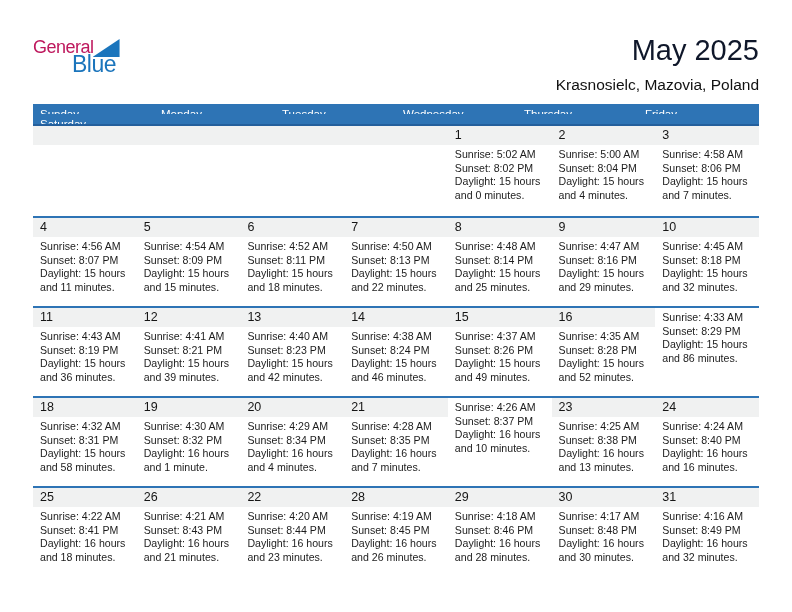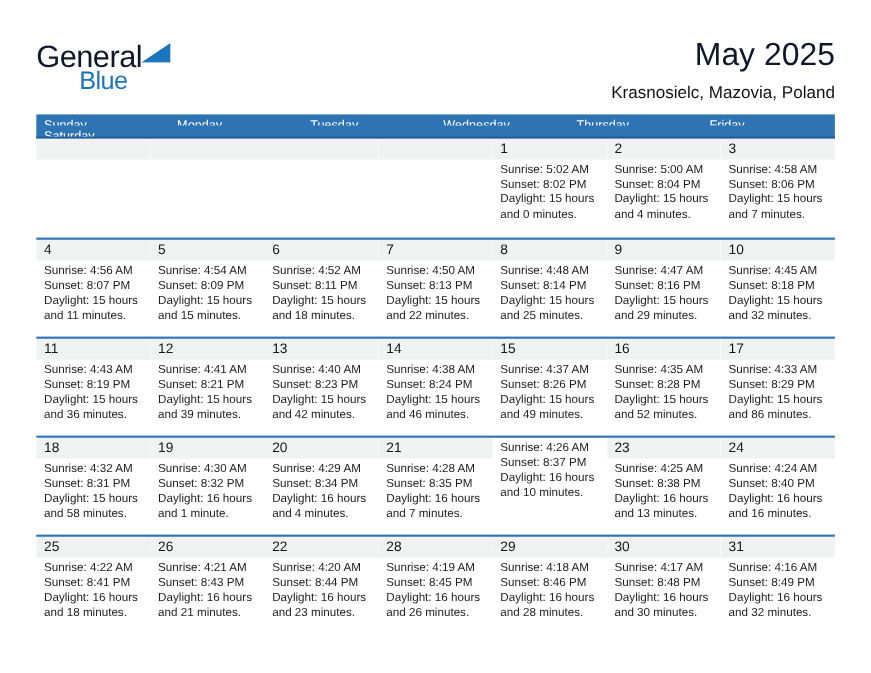--- a/index.html
+++ b/index.html
@@ -12,21 +12,21 @@
   }
   *{margin:0;padding:0;box-sizing:border-box;}
   html,body{background:#ffffff;}
   body{font-family:"Liberation Sans", sans-serif;color:var(--text);}
   .page{position:relative;width:792px;height:612px;background:#ffffff;overflow:hidden;}
 
   
   .top{position:absolute;left:33px;right:33px;top:34px;display:flex;justify-content:space-between;align-items:flex-start;}
   .logo{line-height:1;padding-top:4px;}
   .logo-row1{display:flex;align-items:flex-start;}
-  .logo-general{font-size:28px;font-weight:500;color:#0f172a;letter-spacing:-0.5px;}
+  .logo-general{font-size:18px;font-weight:500;color:#be185d;letter-spacing:-0.5px;}
   .logo-tri{display:inline-block;width:27px;height:18px;margin:1px 0 0 -1px;background:var(--logo-blue);clip-path:polygon(100% 0,100% 100%,0 100%);}
   .logo-blue-txt{font-size:23px;font-weight:500;color:var(--logo-blue);letter-spacing:-0.5px;margin:-4px 0 0 39px;}
   .titles{text-align:right;}
   .title{font-size:29px;font-weight:400;color:#0f172a;line-height:1.15;}
   .subtitle{font-size:15.5px;font-weight:400;color:#111;margin-top:9px;text-align:right;}
 
   
   .cal{position:absolute;left:33px;top:104px;width:726px;}
   .cal-head{display:grid;grid-template-columns:repeat(6,1fr);background:var(--header-bg);border-bottom:2px solid var(--header-border);height:22px;}
   .hcell{color:#fff;font-size:11.5px;line-height:20px;padding-left:7px;overflow:hidden;white-space:nowrap;}
@@ -221,21 +221,20 @@
           <div class="cell">
             <div class="num">16</div>
             <div class="lines">
               <div class="line">Sunrise: 4:35 AM</div>
               <div class="line">Sunset: 8:28 PM</div>
               <div class="line">Daylight: 15 hours</div>
               <div class="line">and 52 minutes.</div>
             </div>
           </div>
           <div class="cell">
-            <div class="num">17</div>
             <div class="lines">
               <div class="line">Sunrise: 4:33 AM</div>
               <div class="line">Sunset: 8:29 PM</div>
               <div class="line">Daylight: 15 hours</div>
               <div class="line">and 86 minutes.</div>
             </div>
           </div>
         </div>
         <div class="week">
           <div class="cell">

